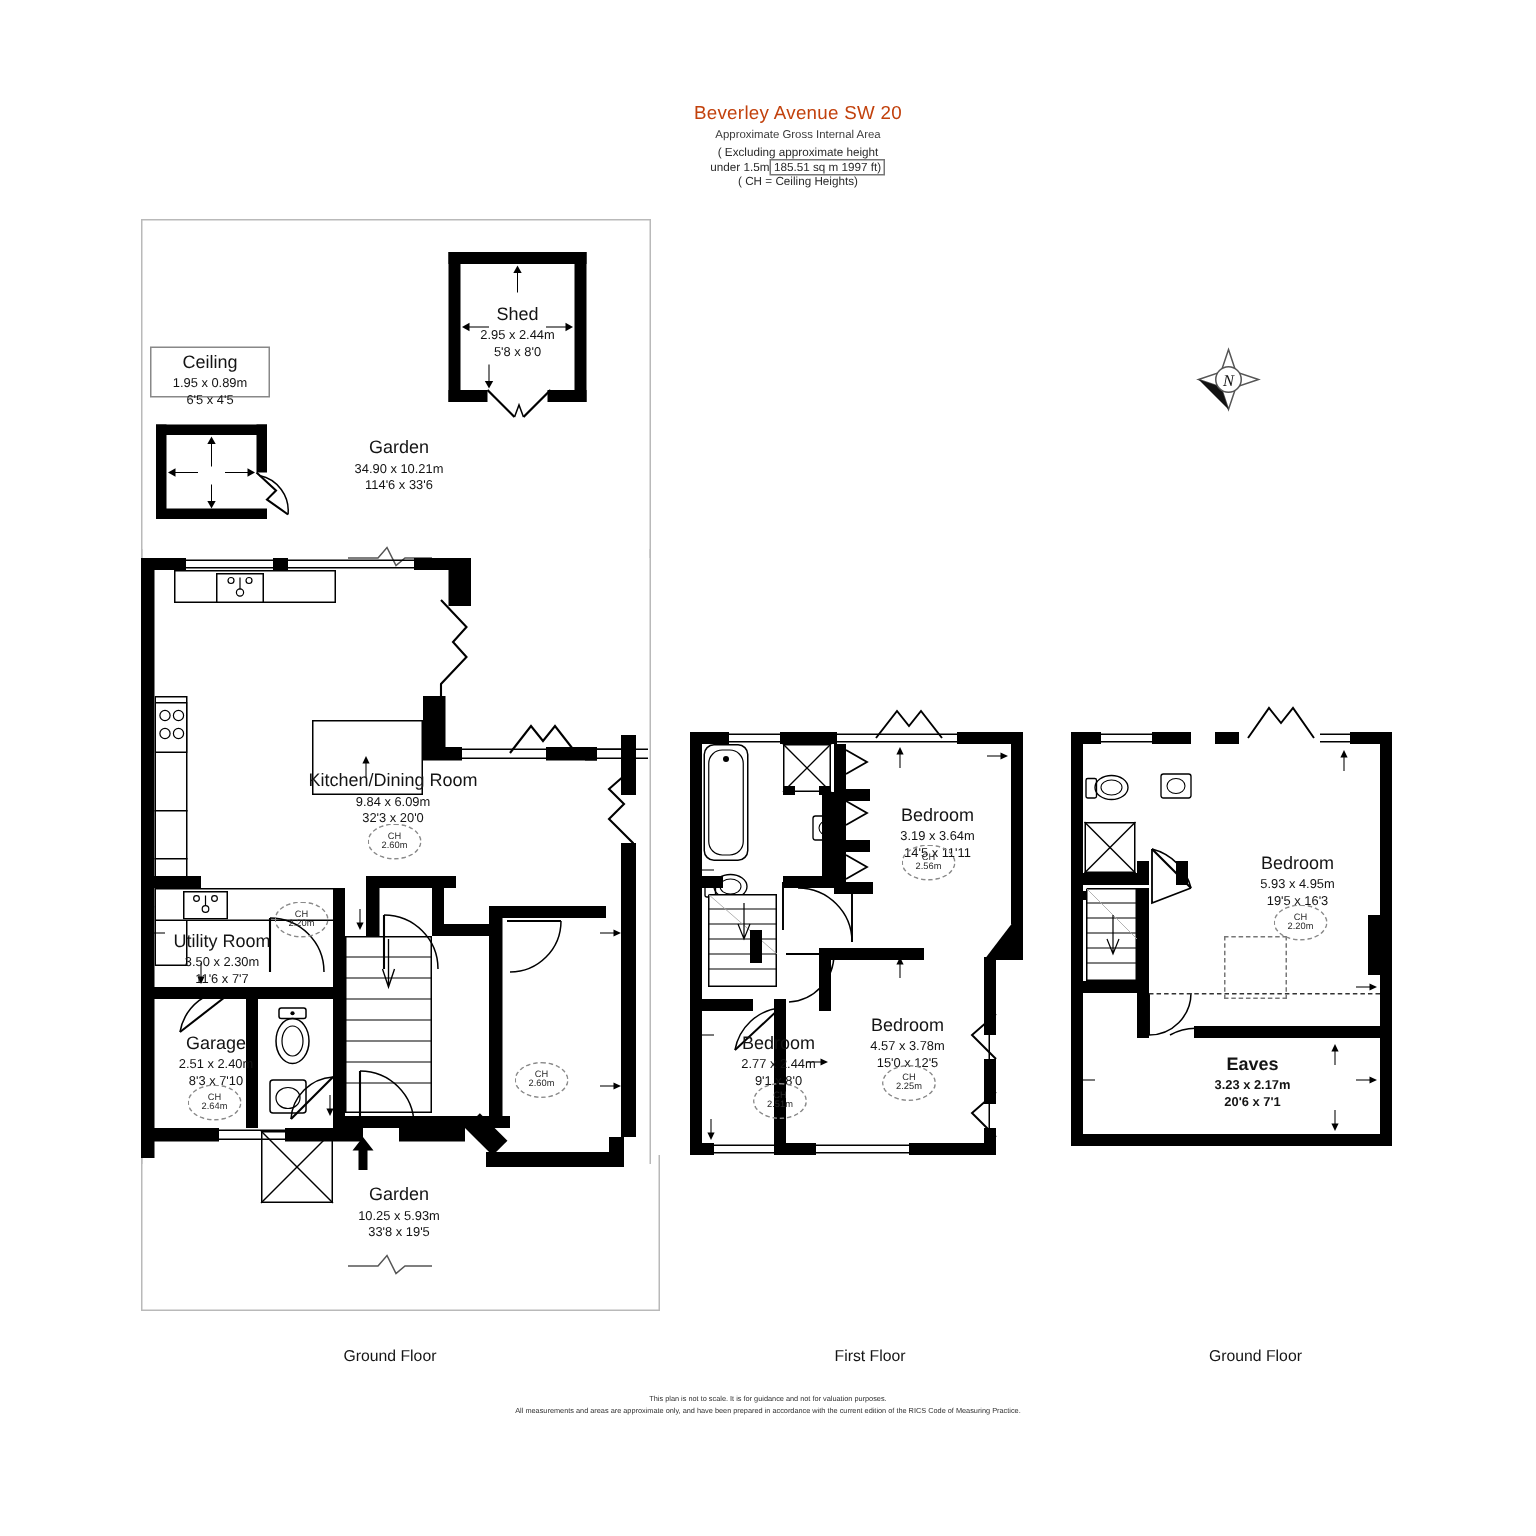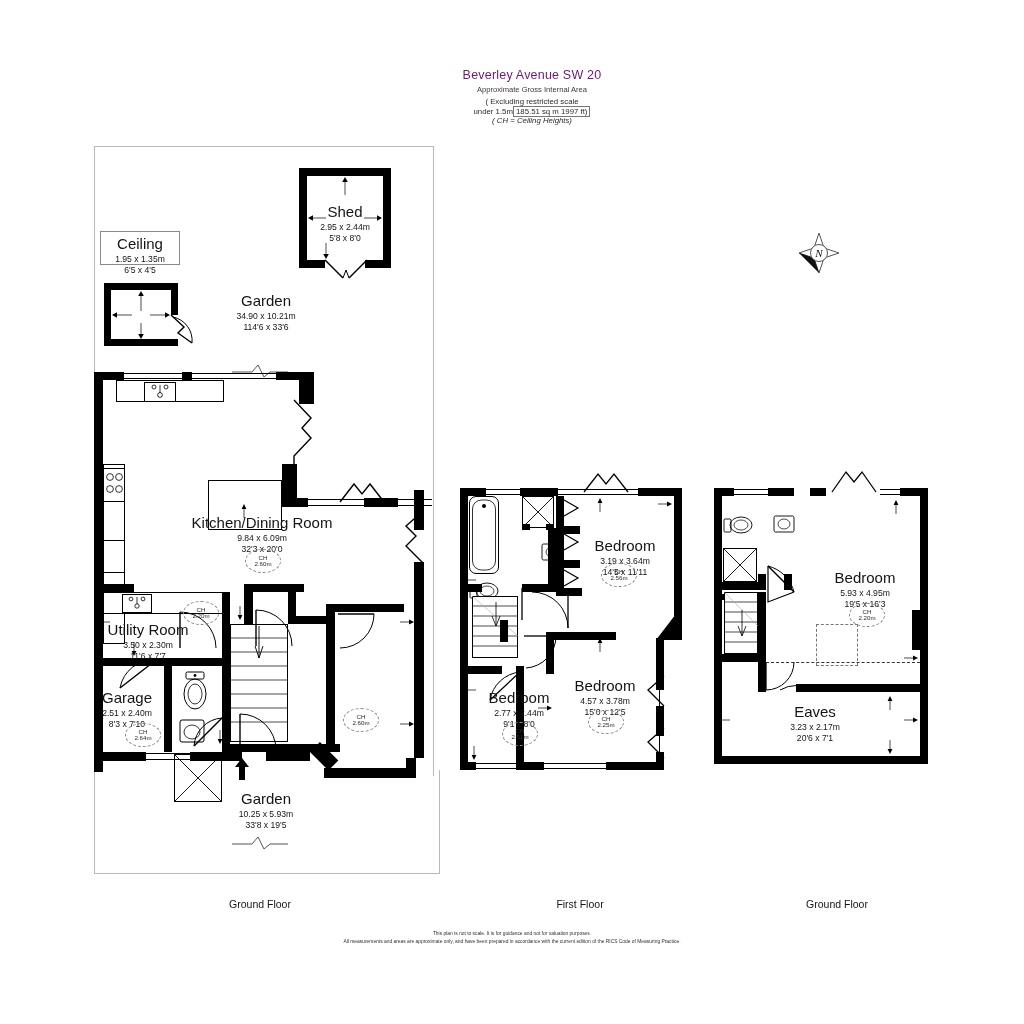--- a/index.html
+++ b/index.html
@@ -2,31 +2,31 @@
 <html><head>
 <meta charset="utf-8">
 <style>
   html,body{margin:0;padding:0;background:#ffffff;}
   body{width:1024px;height:1024px;position:relative;overflow:hidden;
        font-family:"Liberation Sans","DejaVu Sans",sans-serif;color:#1a1a1a;}
   .abs{position:absolute;}
 
   
   #title-block{left:392px;top:68px;width:280px;text-align:center;line-height:1.22;}
-  #title-block .addr{font-size:12.5px;letter-spacing:.2px;color:#701a75;}
+  #title-block .addr{font-size:12.5px;letter-spacing:.2px;color:#c2410c;}
   #title-block .approx{font-size:7.6px;color:#3a3a3a;margin-top:2px;}
   #title-block .area{font-size:12.5px;margin-top:2px;color:#141414;}
   #title-block .excl{font-size:7.8px;color:#2a2a2a;margin-top:2.5px;}
   #title-block .excl2{font-size:7.8px;color:#2a2a2a;}
-  #title-block .ch{font-size:7.8px;color:#2a2a2a;font-style:italic;}
+  #title-block .ch{font-size:7.8px;color:#2a2a2a;}
   #title-block .boxed{border:1px solid #777;padding:0 2px;}
 
   
   .rlabel{line-height:1.3;text-align:center;color:#141414;}
-  .rlabel .nm{font-size:15px;}
+  .rlabel .nm{font-size:12px;}
   .rlabel .m{font-size:8.6px;}
   .rlabel .f{font-size:8.6px;}
 
   
   .chb{width:34px;height:22px;border:1px dashed #8a8a8a;border-radius:50%;
        display:flex;flex-direction:column;align-items:center;justify-content:center;
        line-height:1.05;color:#2b2b2b;}
   .chb .t{font-size:6.2px;}
   .chb .v{font-size:6.2px;}
 
@@ -44,21 +44,21 @@
   #footer div{font-size:4.9px;line-height:1.55;}
 
   svg{display:block;overflow:visible;}
 </style>
 </head>
 <body>
 
 <div class="abs" id="title-block">
   <div class="addr">Beverley Avenue SW 20</div>
   <div class="approx">Approximate Gross Internal Area</div>
-  <div class="excl">( Excluding restricted scale</div>
+  <div class="excl">( Excluding approximate height</div>
   <div class="excl2">
     <span>under 1.5m</span><span class="boxed">185.51 sq m 1997 ft)</span>
   </div>
   <div class="ch">( CH = Ceiling Heights)</div>
 </div>
 
 <div class="abs" style="left:798px;top:232px;width:42px;height:42px;">
   <svg width="42" height="42" viewBox="0 0 42 42">
     <polygon points="21,1 26,16 41,21 26,26 21,41 16,26 1,21 16,16" fill="#ffffff" stroke="#555" stroke-width="1"></polygon>
     <polygon points="21,41 16,26 1,21" fill="#111"></polygon>
@@ -98,21 +98,21 @@
       <polygon points="2,26 7,23.2 7,28.8" fill="#000"></polygon>
       <line x1="58" y1="26" x2="40" y2="26" stroke="#000" stroke-width=".7"></line>
       <polygon points="60,26 55,23.2 55,28.8" fill="#000"></polygon>
       <line x1="31" y1="48" x2="31" y2="34" stroke="#000" stroke-width=".7"></line>
       <polygon points="31,50 28.2,45 33.8,45" fill="#000"></polygon>
     </svg>
   </div>
   <div class="abs olg" style="left:100px;top:231px;width:80px;height:34px;">
     <div class="rlabel" style="padding-top:2px;">
       <div class="nm">Ceiling</div>
-      <div class="m">1.95 x 1.35m</div>
+      <div class="m">1.95 x 0.89m</div>
       <div class="f">6'5 x 4'5</div>
     </div>
   </div>
 
   <div class="abs" style="left:299px;top:168px;width:92px;height:100px;">
     <div class="abs w" style="left:0;top:0;width:92px;height:8px;"></div>
     <div class="abs w" style="left:0;top:0;width:8px;height:100px;"></div>
     <div class="abs w" style="left:84px;top:0;width:8px;height:100px;"></div>
     <div class="abs w" style="left:0;top:92px;width:26px;height:8px;"></div>
     <div class="abs w" style="left:66px;top:92px;width:26px;height:8px;"></div>
@@ -326,21 +326,21 @@
   <div class="abs rlabel" style="left:92px;top:620px;width:112px;">
     <div class="nm">Utility Room</div>
     <div class="m">3.50 x 2.30m</div>
     <div class="f">11'6 x 7'7</div>
   </div>
   <div class="abs chb" style="left:183px;top:601px;">
     <div class="t">CH</div>
     <div class="v">2.20m</div>
   </div>
 
-  <div class="abs rlabel" style="left:75px;top:688px;width:104px;">
+  <div class="abs rlabel" style="left:92px;top:688px;width:104px;">
     <div class="nm">Garage</div>
     <div class="m">2.51 x 2.40m</div>
     <div class="f">8'3 x 7'10</div>
   </div>
   <div class="abs chb" style="left:125px;top:723px;">
     <div class="t">CH</div>
     <div class="v">2.64m</div>
   </div>
 
   <div class="abs chb" style="left:343px;top:708px;">
@@ -604,21 +604,21 @@
 <div class="abs rlabel" style="left:800px;top:568px;width:130px;">
   <div class="nm">Bedroom</div>
   <div class="m">5.93 x 4.95m</div>
   <div class="f">19'5 x 16'3</div>
 </div>
 <div class="abs chb" style="left:849px;top:603px;">
   <div class="t">CH</div>
   <div class="v">2.20m</div>
 </div>
 
-<div class="abs rlabel" style="left:750px;top:702px;width:130px;">
+<div class="abs rlabel" style="left:770px;top:702px;width:130px;font-weight:bold;">
   <div class="nm">Eaves</div>
   <div class="m">3.23 x 2.17m</div>
   <div class="f">20'6 x 7'1</div>
 </div>
 <div class="abs floorcap" style="left:757px;top:898px;width:160px;">Ground Floor</div>
 
 <div class="abs" id="footer">
   <div>This plan is not to scale. It is for guidance and not for valuation purposes.</div>
   <div>All measurements and areas are approximate only, and have been prepared in accordance with the current edition of the RICS Code of Measuring Practice.</div>
 </div>

